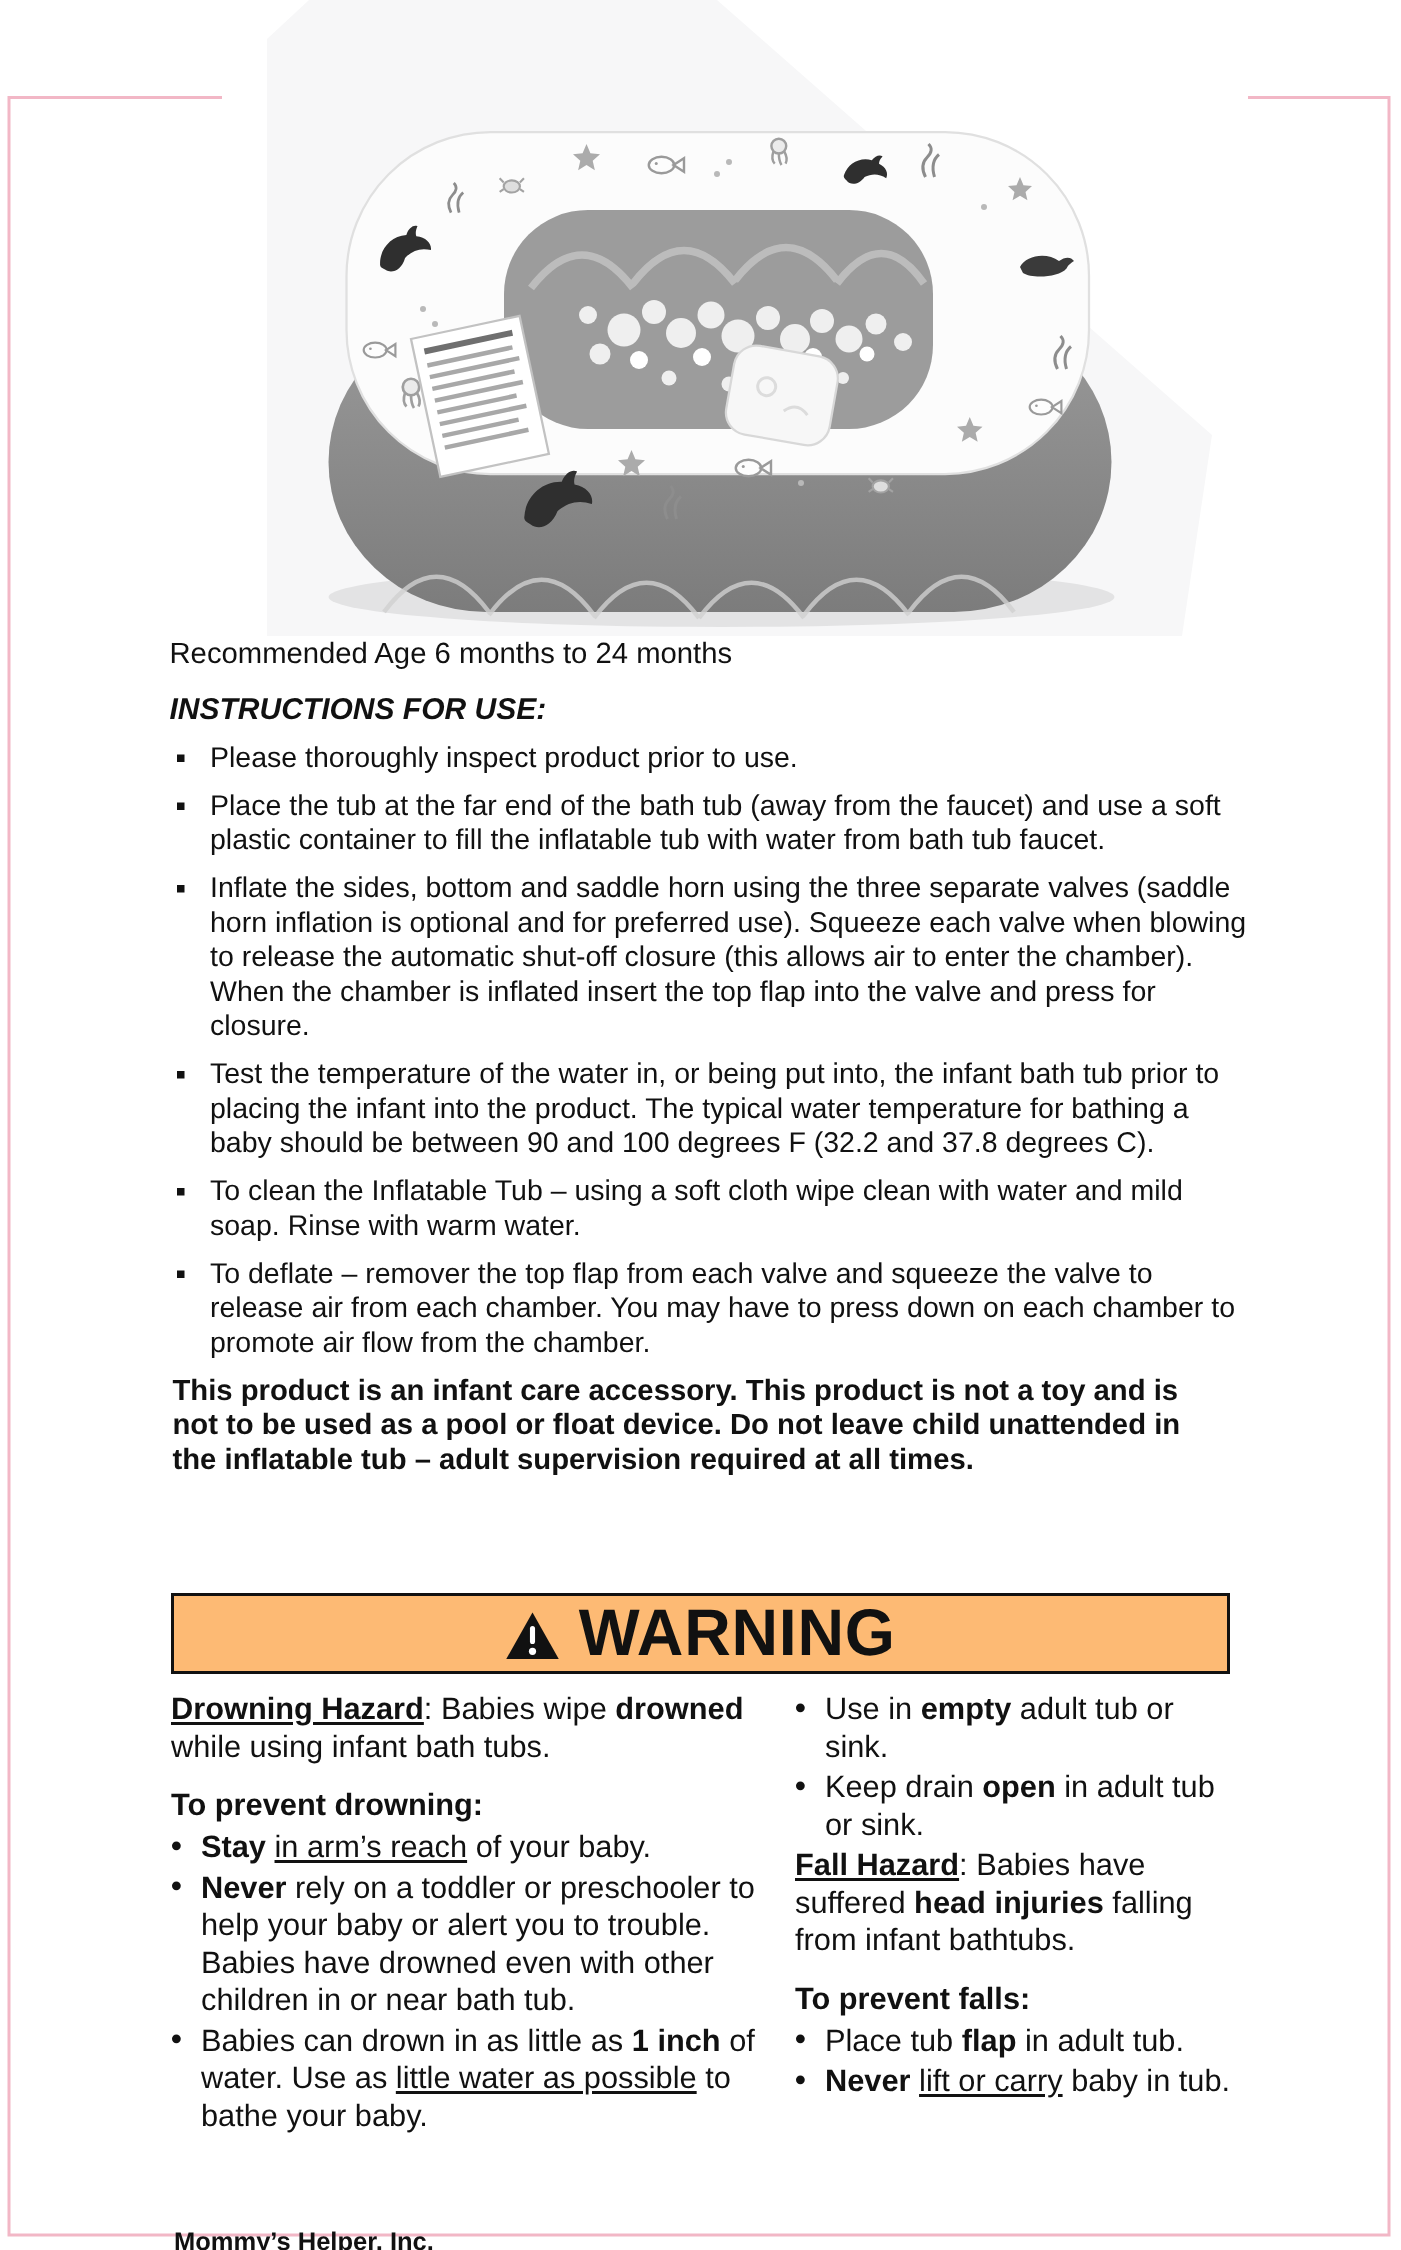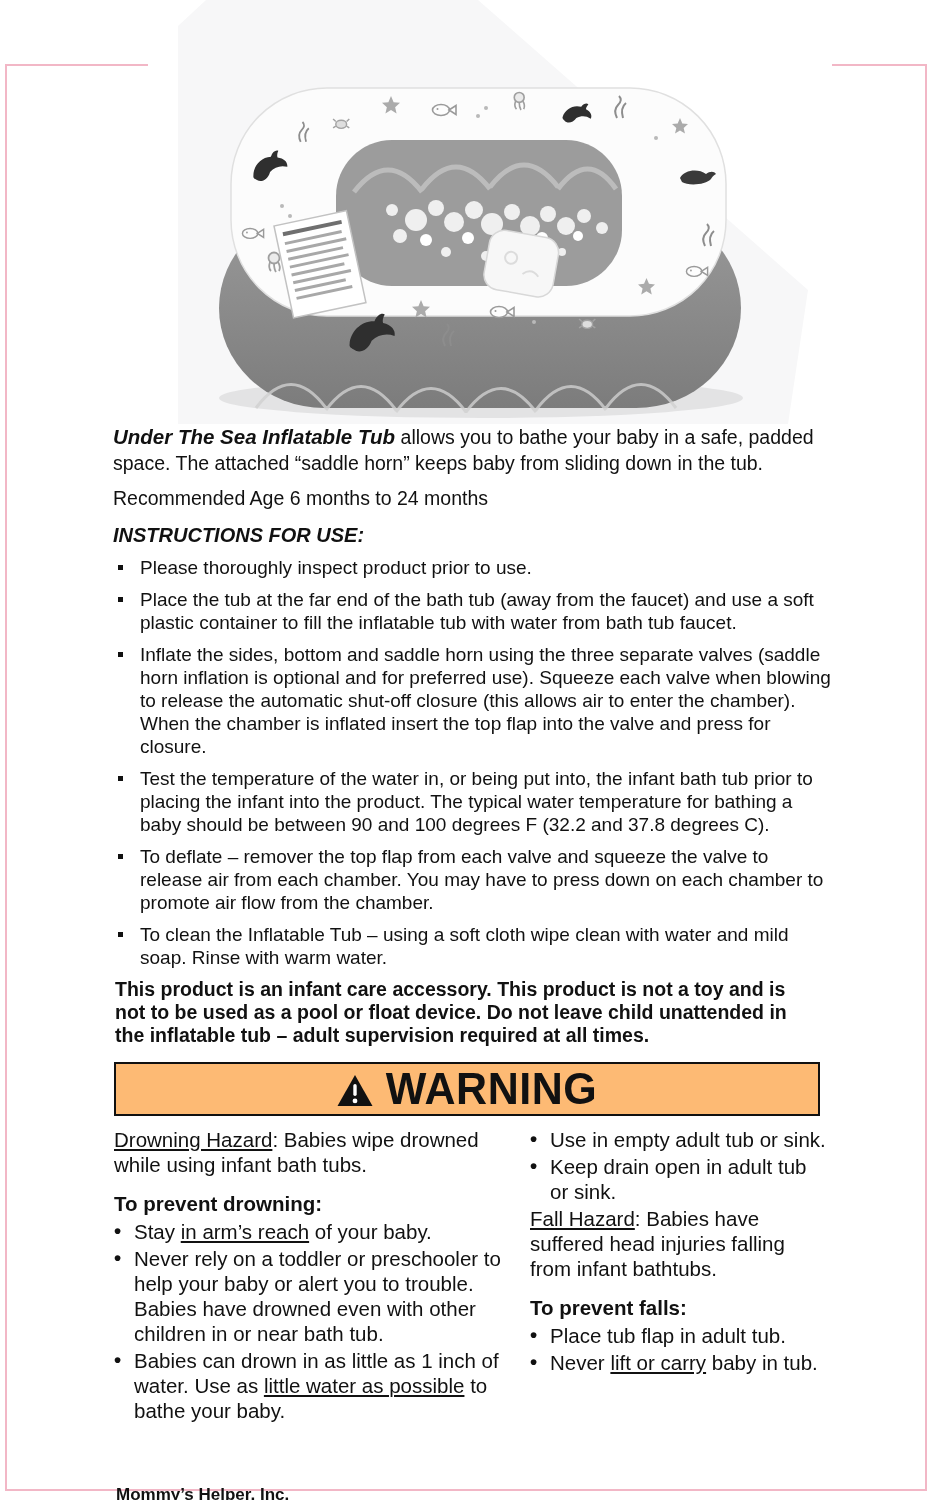--- a/index.html
+++ b/index.html
@@ -1,21 +1,21 @@
 <!DOCTYPE html>
 <html><head>
 <meta charset="utf-8">
 <style>
   html,body{margin:0;padding:0;}
   body{
     width:934px;height:1500px;position:relative;background:#ffffff;
     font-family:"Liberation Sans","DejaVu Sans",sans-serif;color:#111;
     overflow:hidden;
   }
-  .b{font-weight:normal;margin-top:36px;}
+  .b{font-weight:bold;margin-top:36px;}
   .u{text-decoration:underline;}
 
   #top-strip{position:absolute;left:235px;top:0;width:338px;height:12px;background:#9c1f27;}
   #pink-frame{position:absolute;left:5px;top:64px;width:918px;height:1423px;border:2px solid #f2b7c6;}
 
   #photo-backdrop{position:absolute;left:148px;top:0;width:684px;height:424px;background:#ffffff;}
   #photo-backdrop svg{display:block;}
   #tub-art{position:absolute;left:186px;top:80px;width:578px;height:338px;}
 
   #intro-column{position:absolute;left:113px;top:424px;width:718px;}
@@ -172,30 +172,29 @@
     <rect x="7" y="34" width="56" height="3" fill="#a8a8a8"></rect>
     <rect x="7" y="42" width="60" height="3" fill="#a8a8a8"></rect>
     <rect x="7" y="50" width="54" height="3" fill="#a8a8a8"></rect>
     <rect x="7" y="58" width="59" height="3" fill="#a8a8a8"></rect>
     <rect x="7" y="66" width="52" height="3" fill="#a8a8a8"></rect>
     <rect x="7" y="74" width="57" height="3" fill="#a8a8a8"></rect>
   </g>
 </svg>
 
 <div id="intro-column">
-  <p class="intro-para"><span class="intro-lead">Under The Sea Inflatable Tub</span><span> allows you to bathe your baby in a safe, padded space. The attached “saddle horn” keeps baby from sliding down in the tub.</span></p>
   <p class="age-line">Recommended Age 6 months to 24 months</p>
   <p class="instr-title">INSTRUCTIONS FOR USE:</p>
   <ul id="instructions-list">
       <li><span class="sqbullet"></span><span>Please thoroughly inspect product prior to use.</span></li>
       <li><span class="sqbullet"></span><span>Place the tub at the far end of the bath tub (away from the faucet) and use a soft plastic container to fill the inflatable tub with water from bath tub faucet.</span></li>
       <li><span class="sqbullet"></span><span>Inflate the sides, bottom and saddle horn using the three separate valves (saddle horn inflation is optional and for preferred use). Squeeze each valve when blowing to release the automatic shut-off closure (this allows air to enter the chamber). When the chamber is inflated insert the top flap into the valve and press for closure.</span></li>
       <li><span class="sqbullet"></span><span>Test the temperature of the water in, or being put into, the infant bath tub prior to placing the infant into the product. The typical water temperature for bathing a baby should be between 90 and 100 degrees F (32.2 and 37.8 degrees C).</span></li>
+      <li><span class="sqbullet"></span><span>To clean the Inflatable Tub – using a soft cloth wipe clean with water and mild soap. Rinse with warm water.</span></li>
       <li><span class="sqbullet"></span><span>To deflate – remover the top flap from each valve and squeeze the valve to release air from each chamber. You may have to press down on each chamber to promote air flow from the chamber.</span></li>
-      <li><span class="sqbullet"></span><span>To clean the Inflatable Tub – using a soft cloth wipe clean with water and mild soap. Rinse with warm water.</span></li>
     </ul>
   <p class="notice-para">This product is an infant care accessory.  This product is not a toy and is not to be used as a pool or float device. Do not leave child unattended in the inflatable tub – adult supervision required at all times.</p>
 </div>
 
 <div id="warning-box">
   <svg class="tri" viewBox="0 0 36 32">
     <path d="M18 0.5 L35.5 31.5 H0.5 Z" fill="#111"></path>
     <rect x="16.3" y="9.5" width="3.4" height="12" rx="1.7" fill="#fff"></rect>
     <circle cx="18" cy="26.4" r="2.4" fill="#fff"></circle>
   </svg>

